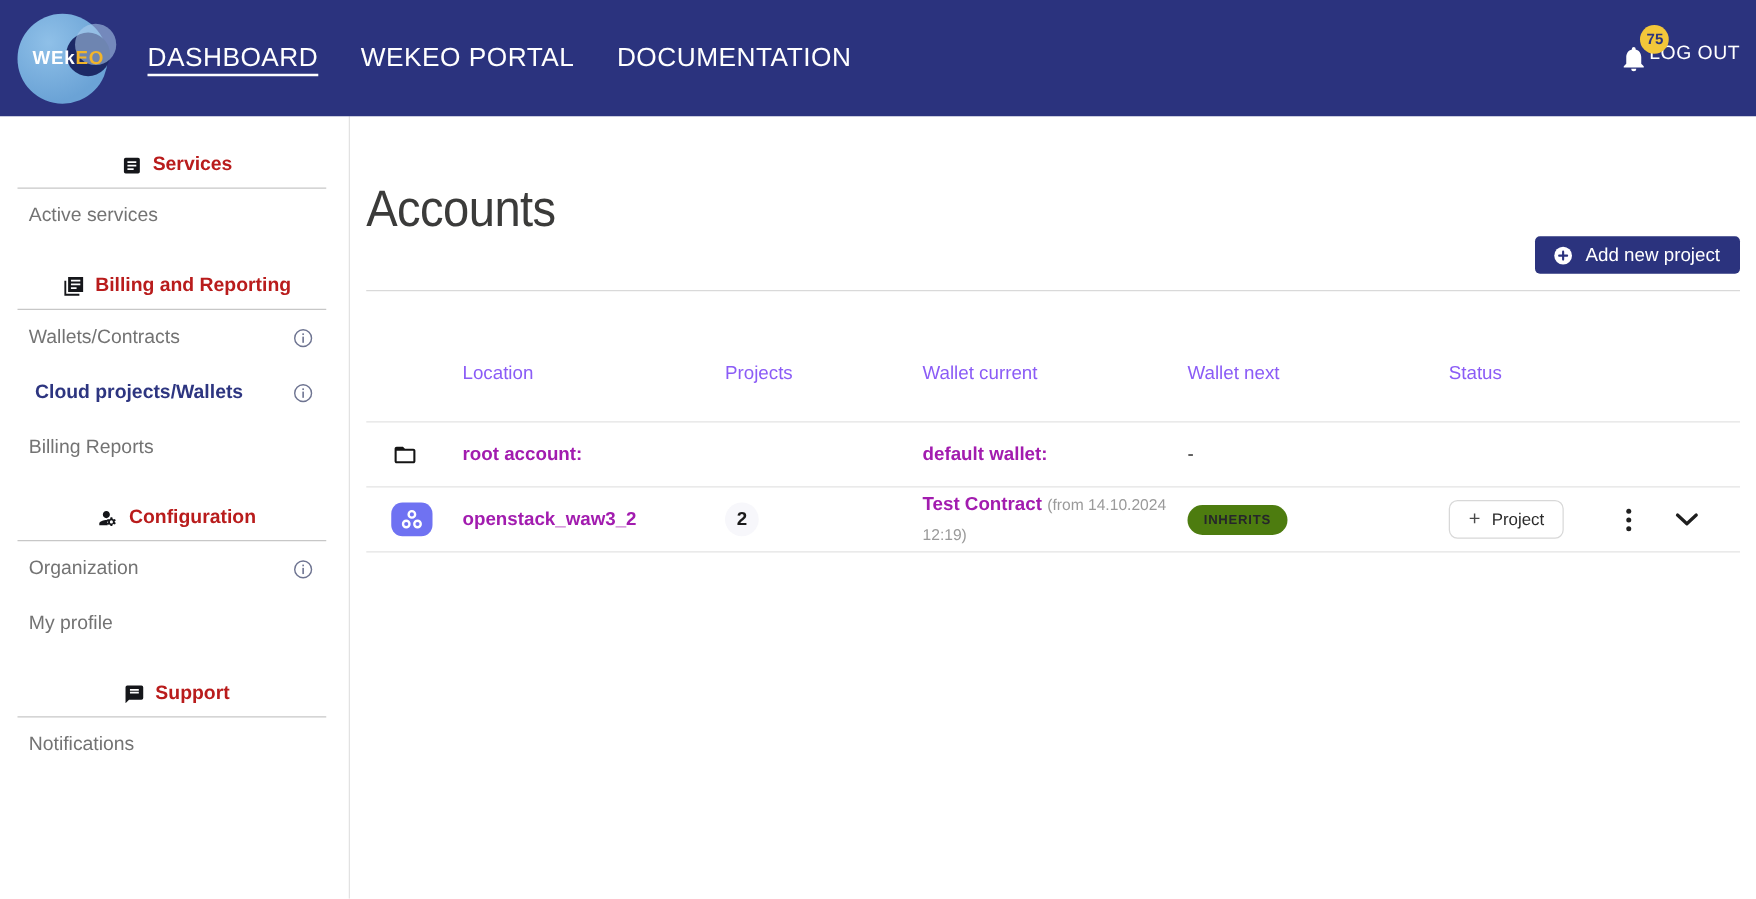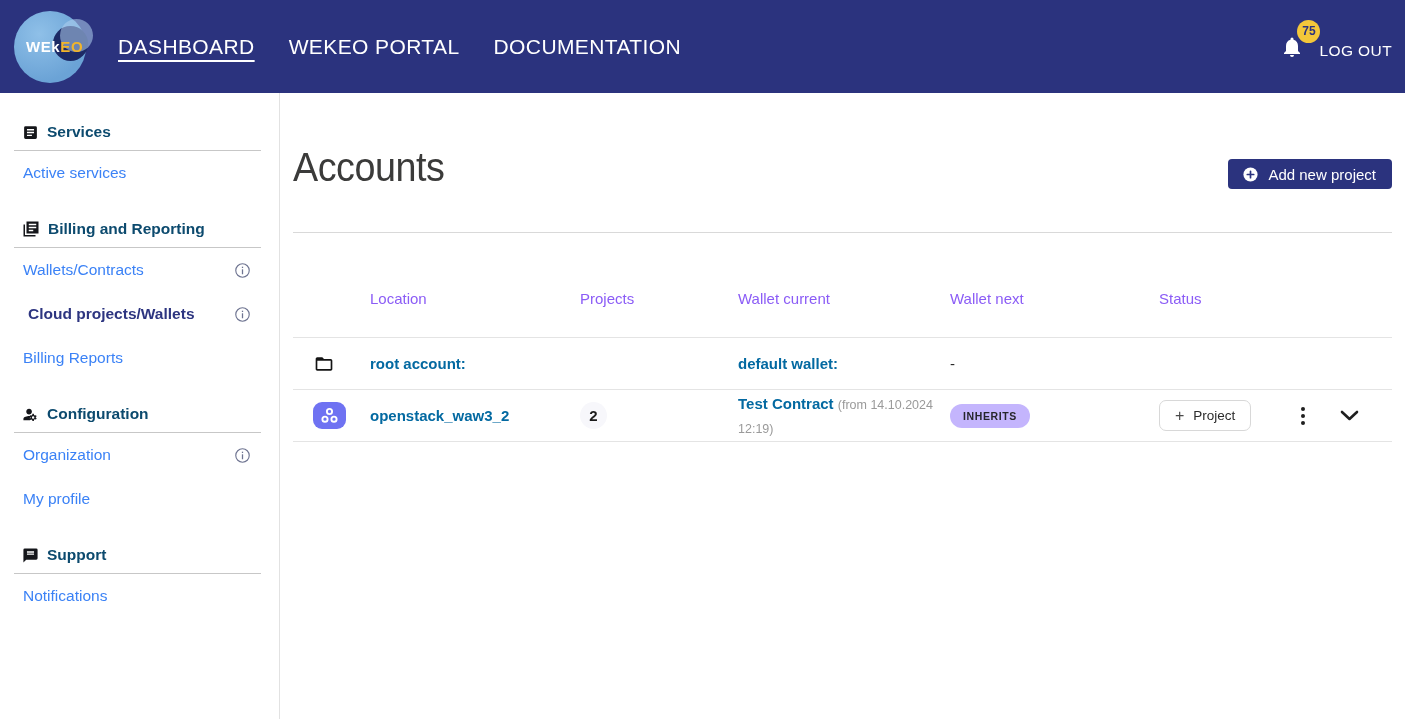--- a/index.html
+++ b/index.html
@@ -20,71 +20,71 @@
   .logo-dark { position:absolute; left:39px; top:15px; width:35px; height:35px; border-radius:50%;
     background:#1d2a66; }
   .logo-glow { position:absolute; left:46px; top:8px; width:33px; height:33px; border-radius:50%;
     background:rgba(176,208,238,0.55); }
   .logo-text { position:absolute; left:12px; top:50%; transform:translateY(-53%);
     font-size:15px; font-weight:700; color:#fff; letter-spacing:0.6px; white-space:nowrap; }
   .logo-text .gold { color:#f2b52a; }
   .nav { display:flex; gap:34px; margin-left:32px; }
   .nav a { color:#fff; font-size:21px; letter-spacing:0.4px; text-decoration:none; }
   .nav a.active { text-decoration:underline; text-underline-offset:6px; text-decoration-thickness:1.5px; }
-  .topbar-right { margin-left:auto; margin-right:13px; display:flex; align-items:flex-end; gap:15px; }
+  .topbar-right { margin-left:auto; margin-right:13px; display:flex; align-items:flex-start; }
   .bell-wrap { position:relative; width:24px; height:26px; cursor:pointer; }
   .badge {
     position:absolute; top:-14px; right:-16px; width:23px; height:23px; border-radius:50%;
     background:#f3c73a; color:#2b337e; font-size:12px; font-weight:700;
     display:flex; align-items:center; justify-content:center;
   }
   .logout { color:#fff; font-size:15.5px; letter-spacing:0.4px; cursor:pointer; }
 
   
   .shell { display:flex; height:626px; }
 
   
   .sidebar { width:280px; flex:0 0 280px; border-right:1px solid #e2e2e2; padding-top:30px; background:#fff; }
   .section { margin-bottom:25px; }
   .section-head { display:flex; align-items:center; gap:8px; padding:0 18px 0 22px;
-    color:#0c4a6e; font-weight:700; font-size:15.5px; }
+    color:#b91c1c; font-weight:700; font-size:15.5px;justify-content:center; }
   .section-head svg { flex:0 0 auto; }
   .section-rule { border:0; border-top:1px solid #c7c7c7; margin:9px 18px 0 14px; }
   .s-item { display:flex; align-items:center; justify-content:space-between;
-    padding:10px 28px 10px 23px; font-size:15.5px; color:#3b82f6; cursor:pointer; line-height:1.55; }
+    padding:10px 28px 10px 23px; font-size:15.5px; color:#737373; cursor:pointer; line-height:1.55; }
   .s-item.active { color:#2d3580; font-weight:700;padding-left:28px; }
   .s-item .label { max-width:190px; }
   .i-ic { flex:0 0 auto; }
 
   
   .main { flex:1; padding:0 13px; }
-  .page-head { display:flex; justify-content:space-between; align-items:center; margin-top:24px;gap:32px; }
+  .page-head { display:flex; justify-content:space-between; align-items:flex-end; margin-top:24px;gap:32px; }
   .page-title { font-size:41px; font-weight:400; color:#3b3b3a; letter-spacing:-0.5px; line-height:1.15;
     transform:scaleX(0.92); transform-origin:left; }
   .add-btn { margin-top:12px; background:#2b337e; color:#fff; border:none; border-radius:4px;
     height:30px; padding:0 16px 0 14px; font-size:15px; font-family:inherit;
     display:flex; align-items:center; gap:9px; cursor:pointer; }
   .head-rule { border:0; border-top:1px solid #d9d9d9; margin:13px 0 0 0; }
 
   .table { margin-top:57px; }
   .thead { display:flex; color:#8b5cf6; font-size:15px; padding-bottom:30px; border-bottom:1px solid #e4e4e4; }
   .trow { display:flex; align-items:center; min-height:52px; border-bottom:1px solid #e4e4e4; font-size:15px; }
   .c0 { width:77px; padding-left:20px; display:flex; align-items:center; }
   .c1 { width:210px; }
   .c2 { width:158px; }
   .c3 { width:212px; padding-right:14px; }
   .c4 { width:205px; }
   .c5 { width:140px; padding-left:4px; }
   .c6 { flex:1; display:flex; align-items:center; gap:31px; padding-left:2px; }
-  .bold { font-weight:700; color:#0369a1; }
+  .bold { font-weight:700; color:#a21caf; }
   .note { color:#9a9a9a; font-size:12.5px; font-weight:400; }
   .wallet-cell { line-height:1.55; }
   .count-pill { width:27px; height:27px; border-radius:50%; background:#f7f7fb;
     display:inline-flex; align-items:center; justify-content:center; font-weight:700; color:#1b1b1b; }
-  .inherits { display:inline-block; background:#c4b5fd; border-radius:13px; padding:6px 13px;
+  .inherits { display:inline-block; background:#4d7c0f; border-radius:13px; padding:6px 13px;
     font-size:10.5px; font-weight:700; letter-spacing:0.6px; color:#26262b; }
   .project-btn { display:flex; align-items:center; gap:9px; border:1px solid #d8d8d8; border-radius:7px;
     background:#fff; padding:0 15px; height:31px; font-size:13.5px; color:#2b2b2b; font-family:inherit; cursor:pointer; }
   .project-btn .plus { font-size:16px; color:#4a4a4a; font-weight:400; line-height:1; }
   .kebab { display:flex; flex-direction:column; gap:3px; cursor:pointer; padding:4px; }
   .kebab span { width:4px; height:4px; border-radius:50%; background:#1f1f1f; }
   .chev { cursor:pointer; display:flex; align-items:center; }
   .cluster-ic { width:33px; height:27px; border-radius:9px; background:#6f72f2;
     display:flex; align-items:center; justify-content:center; }
   .dash { color:#2a2a2a; }

